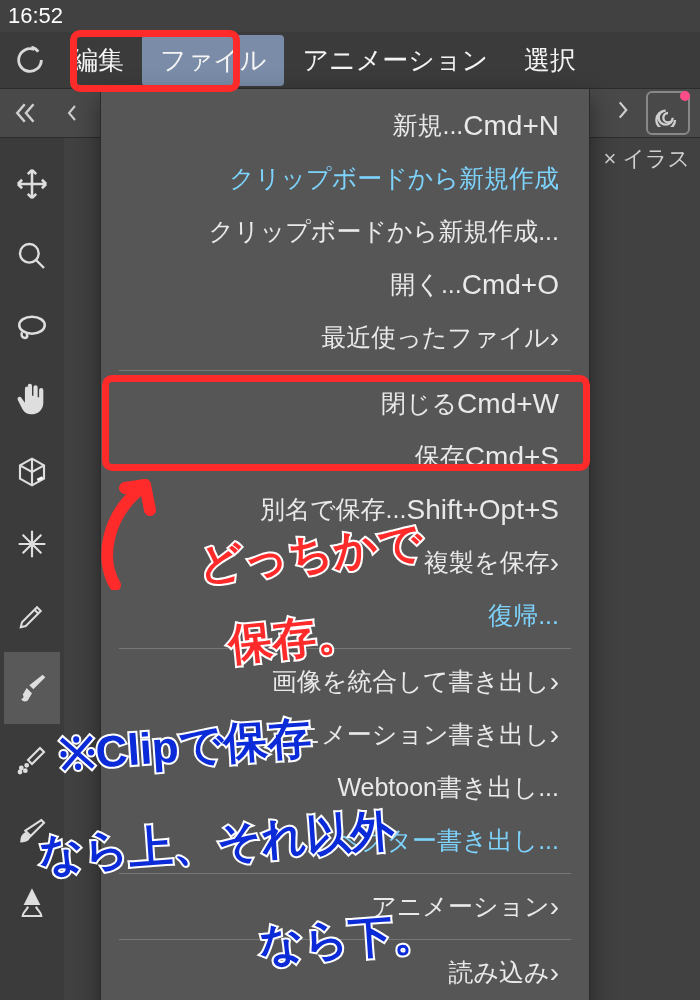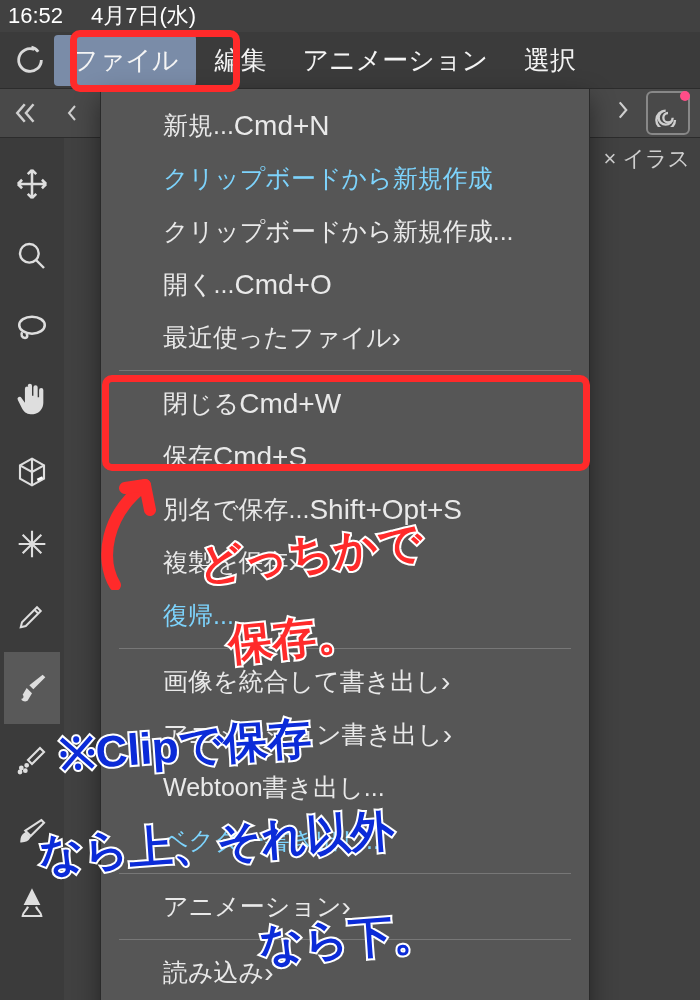--- a/index.html
+++ b/index.html
@@ -26,52 +26,51 @@
   .tool-sidebar { position: absolute; left: 0; top: 138px; width: 64px; bottom: 0; background: #3b3b3b; display: flex; flex-direction: column; align-items: center; gap: 0; padding-top: 10px; }
   .tool-btn { width: 56px; height: 72px; display: flex; align-items: center; justify-content: center; color: #dedede; }
   .tool-btn.selected { background: #595959; }
 
   
   .tab-strip { position:absolute; right:0; top:138px; height:42px; display:flex; align-items:center; color:#cfcfcf; font-size:22px; padding:0 10px;}
   .tab-close { margin-right:6px; }
 
   
   .dropdown { position: absolute; left: 100px; top: 88px; width: 490px; background: #565656; border: 1px solid #2a2a2a; box-shadow: 0 10px 24px rgba(0,0,0,.45); padding: 10px 0; }
-  .dd-item { display: flex; align-items: center; justify-content: flex-start; padding: 10px 30px 10px 62px; font-size: 25px; color: #e9e9e9; position:relative; }
+  .dd-item { display: flex; align-items: center; justify-content: flex-end; padding: 10px 30px 10px 62px; font-size: 25px; color: #e9e9e9; position:relative; }
   .dd-item.disabled { color: #7dd3fc; }
   .dd-item .shortcut { color: #e9e9e9; font-size: 28px; }
   .dd-sep { height: 1px; background: #777; margin: 6px 18px; }
   .submenu-ind { font-size: 28px; color: inherit; line-height:1; }
 
   
   .hl-box { position: absolute; border: 7px solid #ff2a2a; border-radius: 10px; pointer-events: none; }
   .arrow-svg, .hand-svg { position: absolute; pointer-events: none; }
   .hand-text { position:absolute; font-size:44px; font-weight:700; fill:#0b2bd8; stroke:#fff; stroke-width:4px; paint-order:stroke fill; font-family:"Comic Sans MS","Yu Gothic",sans-serif; }
   .hand-text.red { fill:#ff2a2a; }
 
   
   .edge-col { position:absolute; left:0; top:138px; width:30px; height:40px; display:flex; align-items:center; justify-content:center; color:#cfcfcf; border-right:1px solid #2c2c2c; background:#494949;}
 </style>
 </head>
 <body>
 
 <div class="status-bar">
   <span>16:52</span>
-  <span>4月7日(水)</span>
 </div>
 
 <div class="menu-bar">
   <div class="menu-logo">
     <svg width="34" height="34" viewBox="0 0 24 24" fill="none" stroke="currentColor" stroke-width="2">
         <path d="M20 12a8 8 0 1 1-5-7.4"></path>
         <path d="M13 3c2 .4 3.7 1.6 4.8 3.2"></path>
       </svg>
   </div>
+  <div class="menu-item"><span>編集</span></div>
   <div class="menu-item active"><span>ファイル</span></div>
-  <div class="menu-item"><span>編集</span></div>
   <div class="menu-item"><span>アニメーション</span></div>
   <div class="menu-item"><span>選択</span></div>
 </div>
 
 <div class="sec-bar">
   <div class="sec-icon">
     <svg width="30" height="30" viewBox="0 0 24 24" fill="none" stroke="currentColor" stroke-width="2">
         <path d="M11 5l-6 7 6 7"></path>
         <path d="M18 5l-6 7 6 7"></path>
       </svg>

